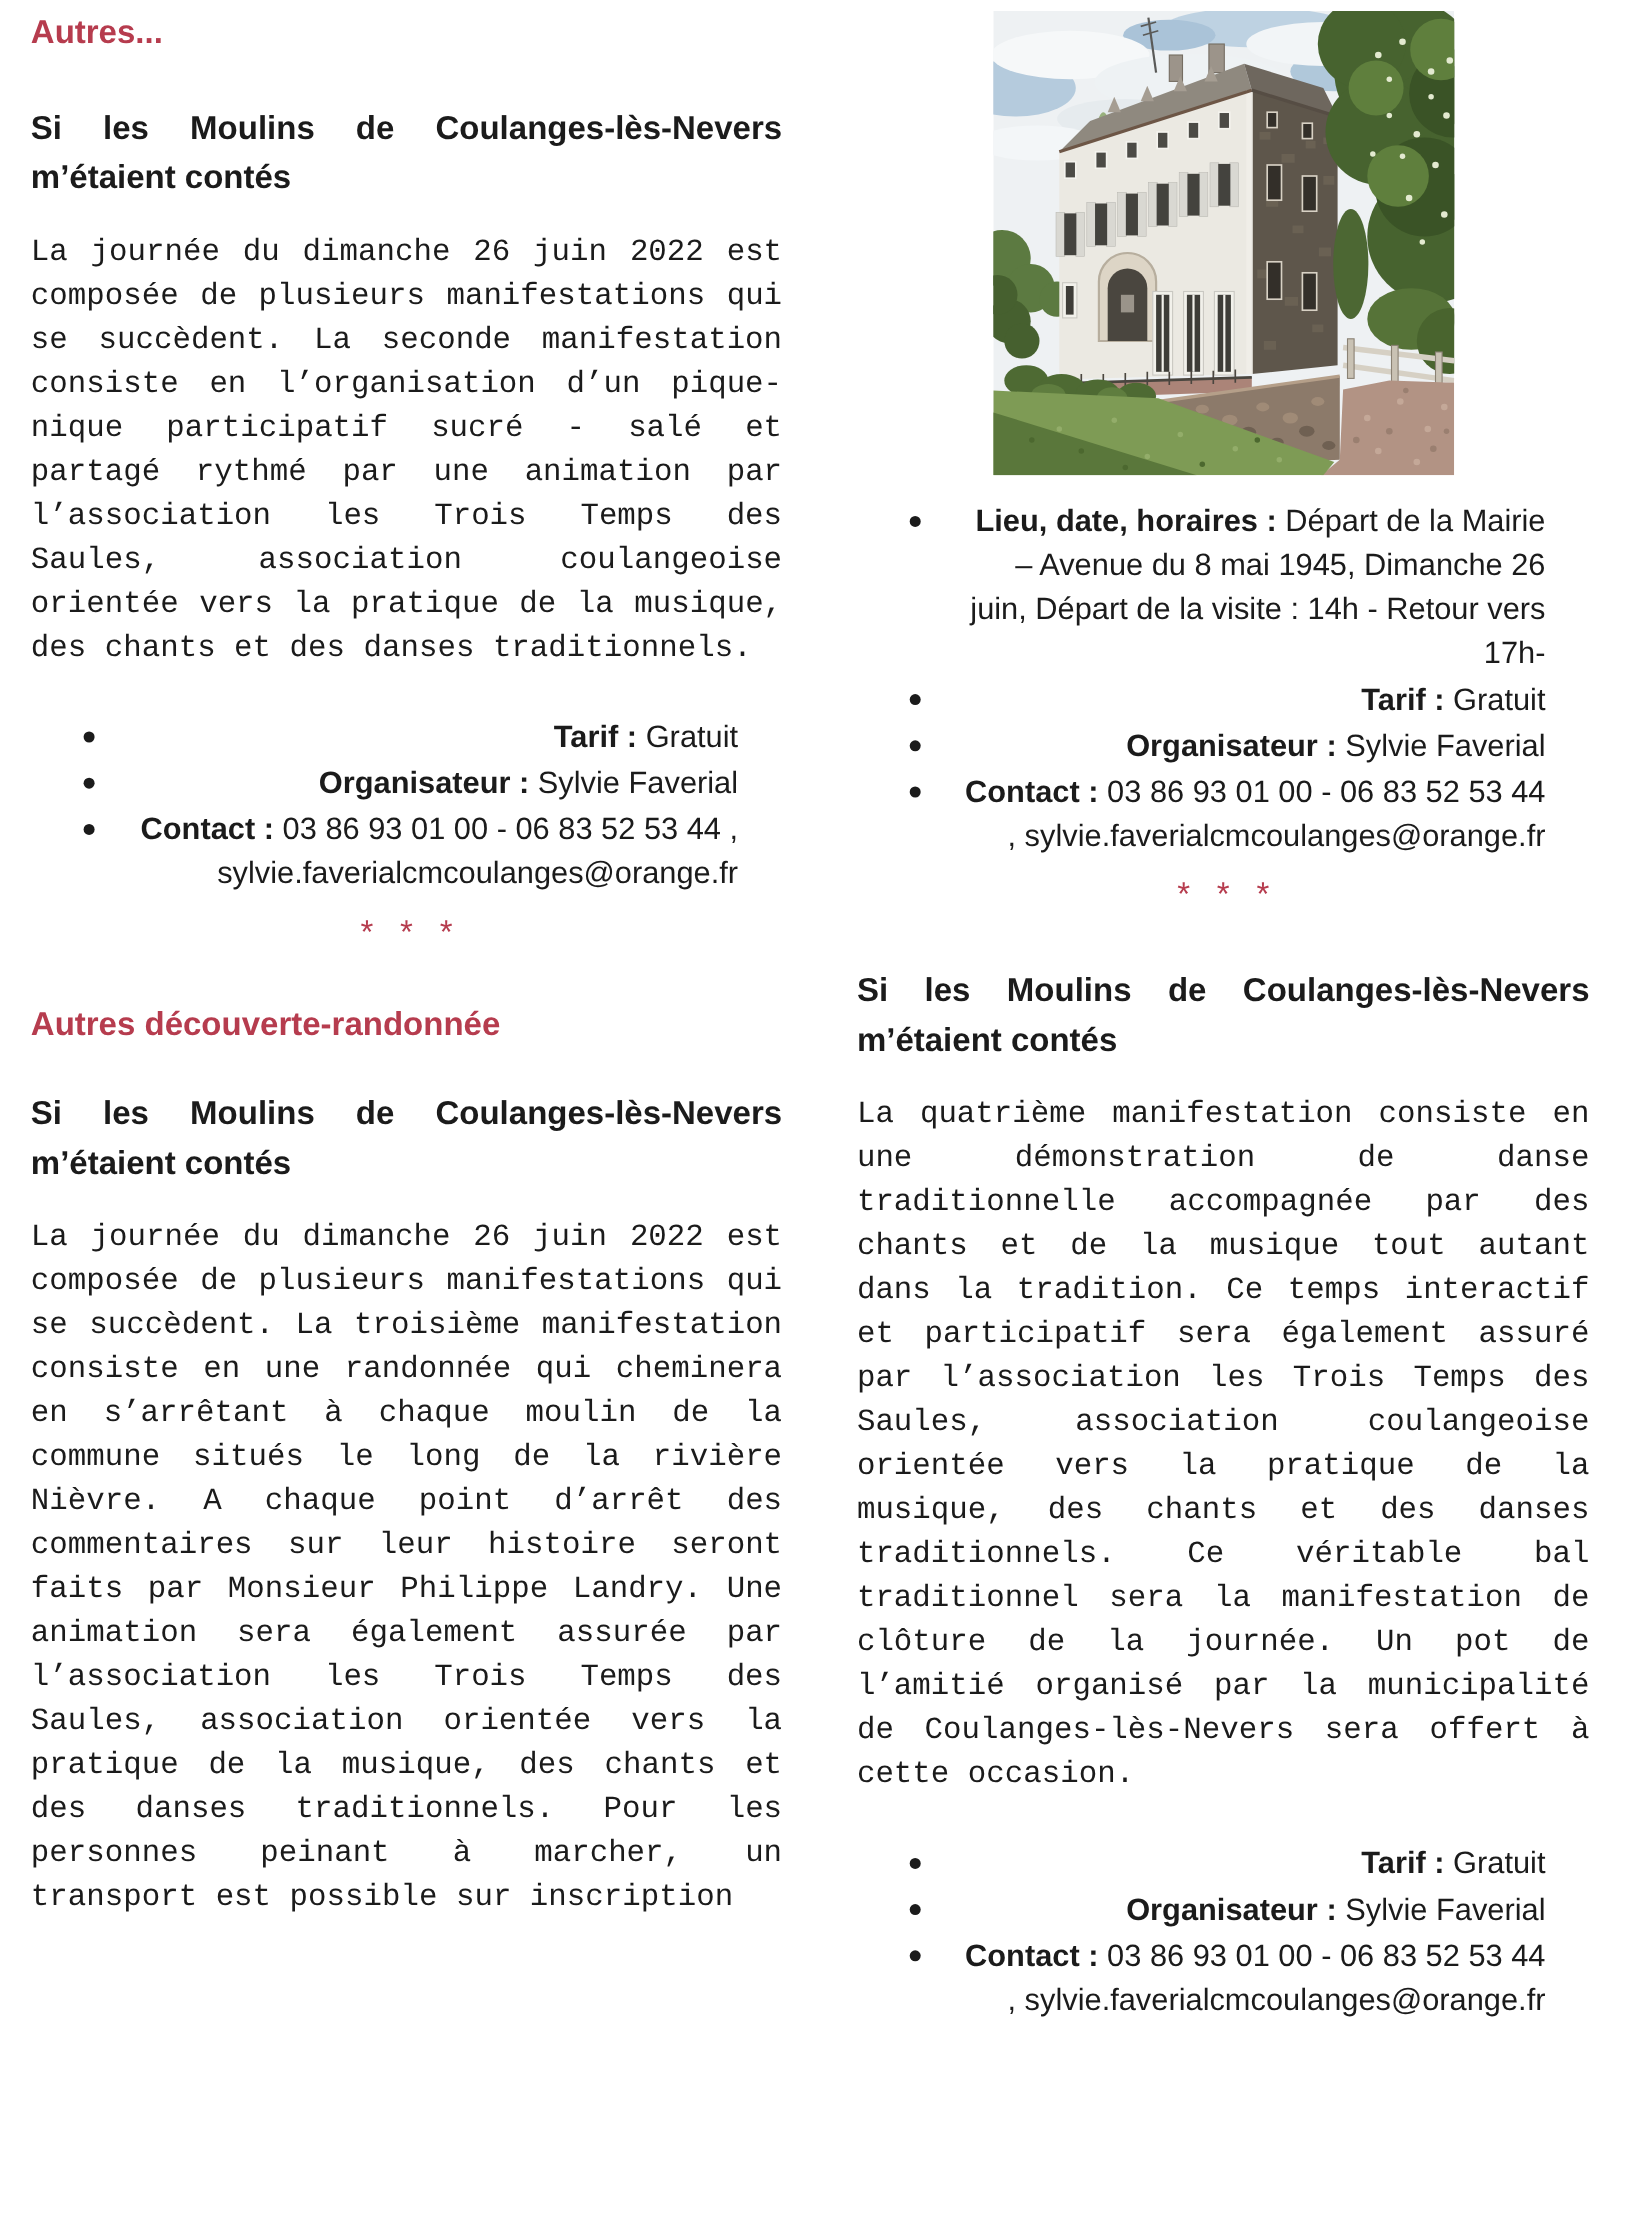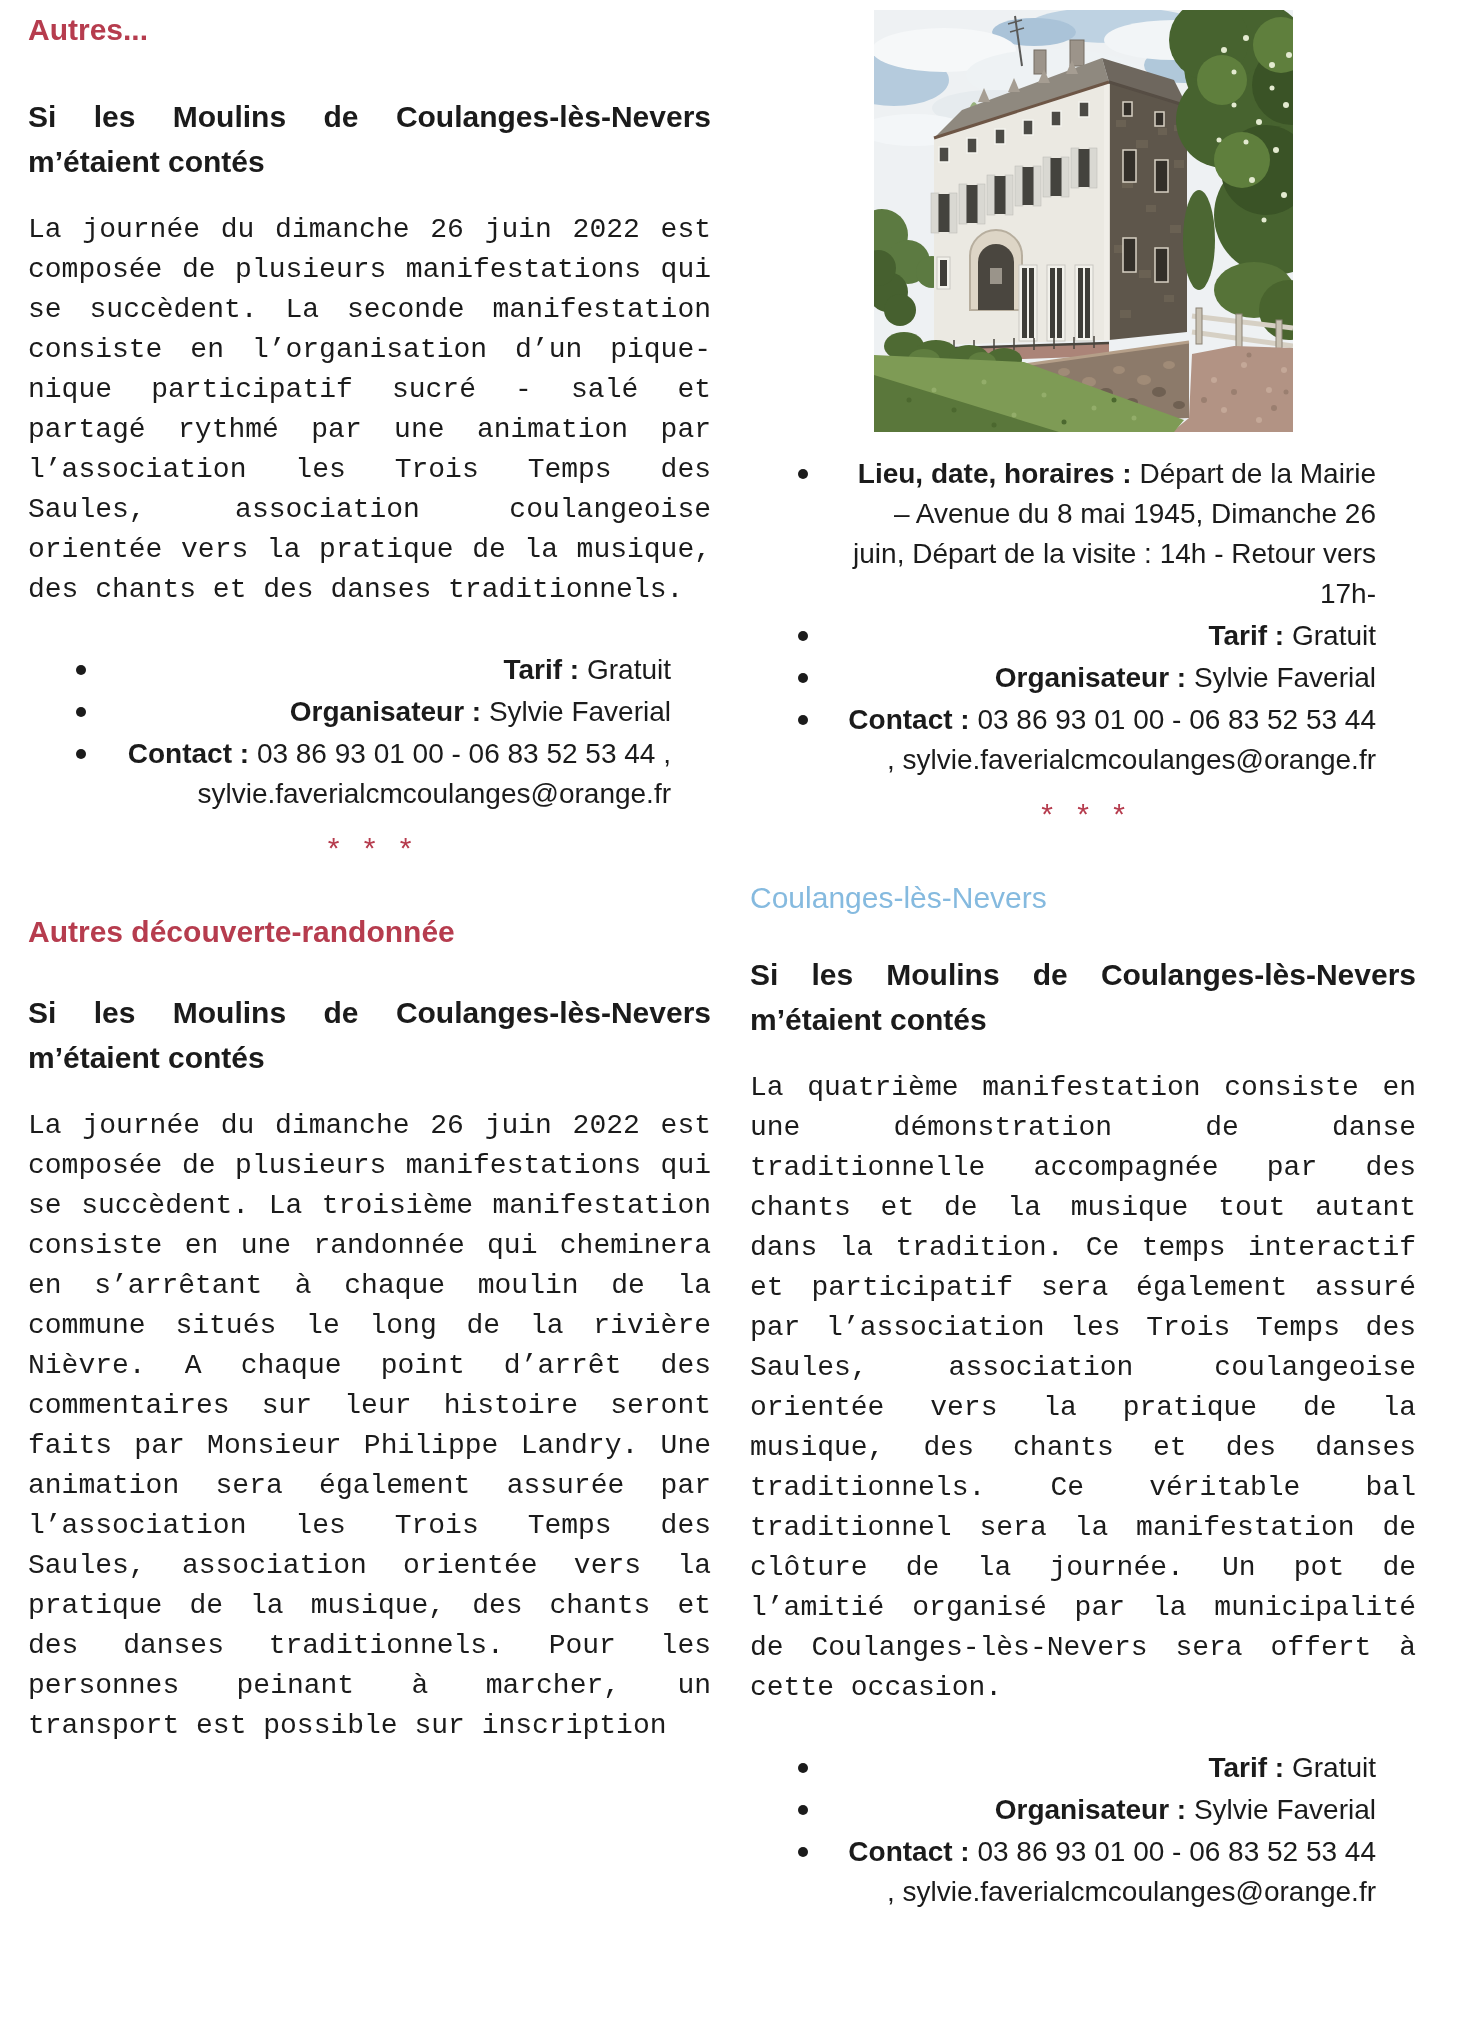--- a/index.html
+++ b/index.html
@@ -6,21 +6,21 @@
     --red:#b63c4e;
     --blue:#85badf;
     --ink:#1b1b1b;
   }
   html,body{margin:0;padding:0;background:#ffffff;}
   .page{
     position:relative;
     width:1481px;height:2032px;
     box-sizing:border-box;
     padding:10px 37px 0 28px;
-    display:flex;gap:39px;
+    display:flex;gap:68px;
     overflow:hidden;
     background:#ffffff;
     font-family:"Liberation Sans","DejaVu Sans",sans-serif;
     color:var(--ink);
   }
   .col-left{width:683px;flex:0 0 683px;}
   .col-right{width:666px;flex:0 0 666px;}
 
   .kicker{
     color:var(--red);font-weight:700;font-size:30px;line-height:40px;
@@ -396,21 +396,20 @@
         <span class="val">Sylvie Faverial</span>
       </li>
       <li>
         <span class="lbl">Contact :</span>
         <span class="val">03 86 93 01 00 - 06 83 52 53 44 , sylvie.faverialcmcoulanges@orange.fr</span>
       </li>
     </ul>
 
     <div class="stars">* * *</div>
 
-    <h2 class="city-heading">Coulanges-lès-Nevers</h2>
 
 
     <h3 class="event-title">Si les Moulins de Coulanges-lès-Nevers m’étaient contés</h3>
 
     <p class="body-par">La quatrième manifestation consiste en une démonstration de danse traditionnelle accompagnée par des chants et de la musique tout autant dans la tradition. Ce temps interactif et participatif sera également assuré par l’association les Trois Temps des Saules, association coulangeoise orientée vers la pratique de la musique, des chants et des danses traditionnels. Ce véritable bal traditionnel sera la manifestation de clôture de la journée. Un pot de l’amitié organisé par la municipalité de Coulanges-lès-Nevers sera offert à cette occasion.</p>
 
     <ul class="details">
       <li>
         <span class="lbl">Tarif :</span>
         <span class="val">Gratuit</span>

